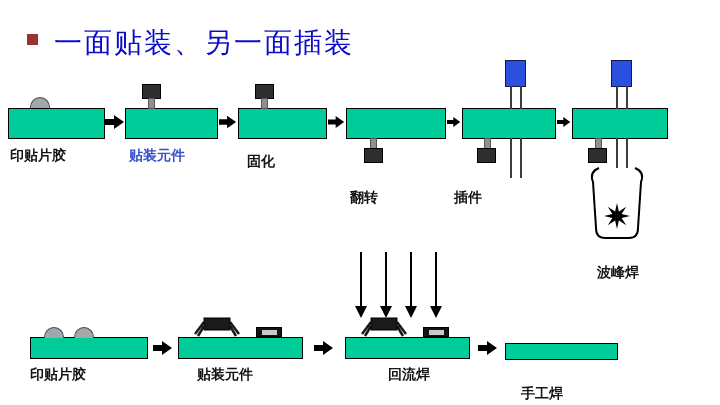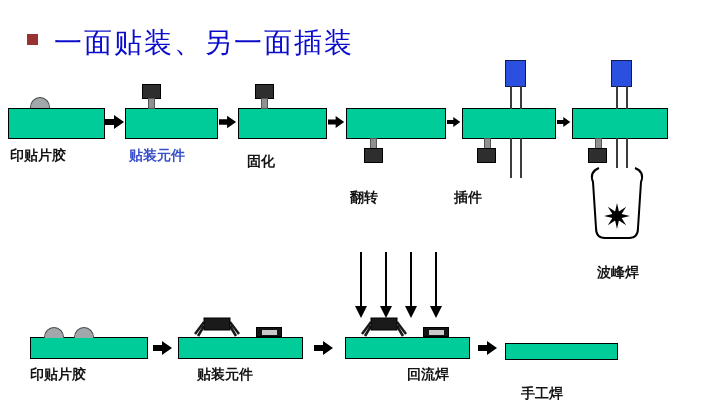--- a/index.html
+++ b/index.html
@@ -142,21 +142,21 @@
       <polygon points="0,54 12,54 6,66" fill="#000"></polygon>
     </svg>
   <svg class="varrow" style="left:405px;top:252px" width="12" height="66" viewBox="0 0 12 66">
       <line x1="6" y1="0" x2="6" y2="55" stroke="#000" stroke-width="2"></line>
       <polygon points="0,54 12,54 6,66" fill="#000"></polygon>
     </svg>
   <svg class="varrow" style="left:430px;top:252px" width="12" height="66" viewBox="0 0 12 66">
       <line x1="6" y1="0" x2="6" y2="55" stroke="#000" stroke-width="2"></line>
       <polygon points="0,54 12,54 6,66" fill="#000"></polygon>
     </svg>
-  <div class="lbl" style="left:407px;top:366px">回流焊</div>
+  <div class="lbl" style="left:388px;top:366px">回流焊</div>
 
   <svg class="harrow" style="left:477px;top:340px" width="22" height="16" viewBox="0 0 20 16">
       <polygon points="0,5 9,5 9,1 19,8 9,15 9,11 0,11" fill="#000"></polygon>
     </svg>
 
   <div class="board thinner" style="left:505px;top:343px;width:113px"></div>
   <div class="lbl" style="left:521px;top:385px">手工焊</div>
 
 </div>
 

